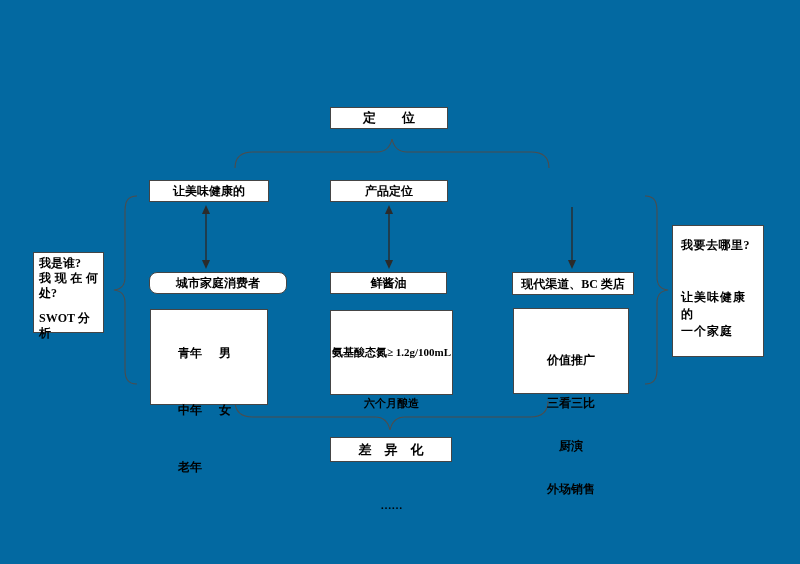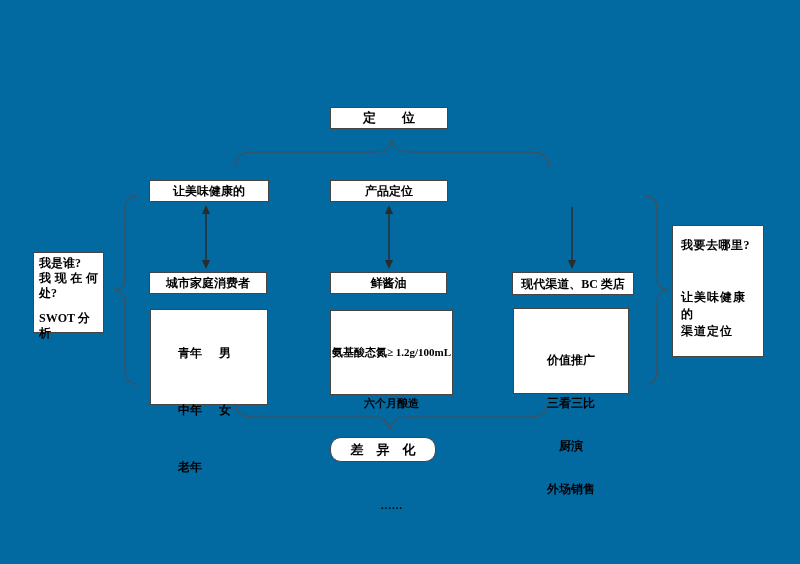--- a/index.html
+++ b/index.html
@@ -26,27 +26,27 @@
     font-weight: bold;
     font-size: 12px;
     display: flex;
     align-items: center;
     justify-content: center;
     text-align: center;
     white-space: pre;
     line-height: 14px;
   }
   .title-box  { left: 330px; top: 107px; width: 118px; height: 22px; font-size: 13px; }
-  .diff-box   { left: 330px; top: 437px; width: 106px; height: 25px; font-size: 13px; border-radius: 11px; }
+  .diff-box   { left: 330px; top: 437px; width: 122px; height: 25px; font-size: 13px; }
 
   .header-customer { left: 149px; top: 180px; width: 120px; height: 22px; }
   .header-product  { left: 330px; top: 180px; width: 118px; height: 22px; }
   .header-channel  { left: 512px; top: 179px; width: 120px; height: 24px; }
 
-  .target-customer { left: 149px; top: 272px; width: 118px; height: 22px; }
+  .target-customer { left: 149px; top: 272px; width: 138px; height: 22px; border-radius: 8px; }
   .target-product  { left: 330px; top: 272px; width: 117px; height: 22px; }
   .target-channel  { left: 512px; top: 272px; width: 122px; height: 23px; }
 
   .detail { display: block; text-align: center; }
   .detail-customer { left: 150px; top: 309px; width: 118px; height: 96px; padding-top: 8px; }
   .dc-row  { display: flex; padding-left: 27px; margin-bottom: 15px; text-align: left; }
   .dc-left { display: inline-block; width: 41px; }
 
   .detail-product { left: 330px; top: 310px; width: 123px; height: 85px; padding-top: 6px; font-size: 11px; }
   .dp-line { line-height: 14px; margin-bottom: 9px; }
@@ -149,16 +149,16 @@
   <div class="box note-left">
     <div class="nl-line">我是谁?</div>
     <div class="nl-line nl-justify">我现在何</div>
     <div class="nl-line">处?</div>
     <div class="nl-line nl-footer">SWOT 分析</div>
   </div>
 
   <div class="box note-right">
     <div class="nr-question">我要去哪里?</div>
     <div class="nr-line">让美味健康的</div>
-    <div class="nr-line">渠道定位</div>
+    <div class="nr-line">一个家庭</div>
   </div>
 
 </div>
 
 </body></html>

